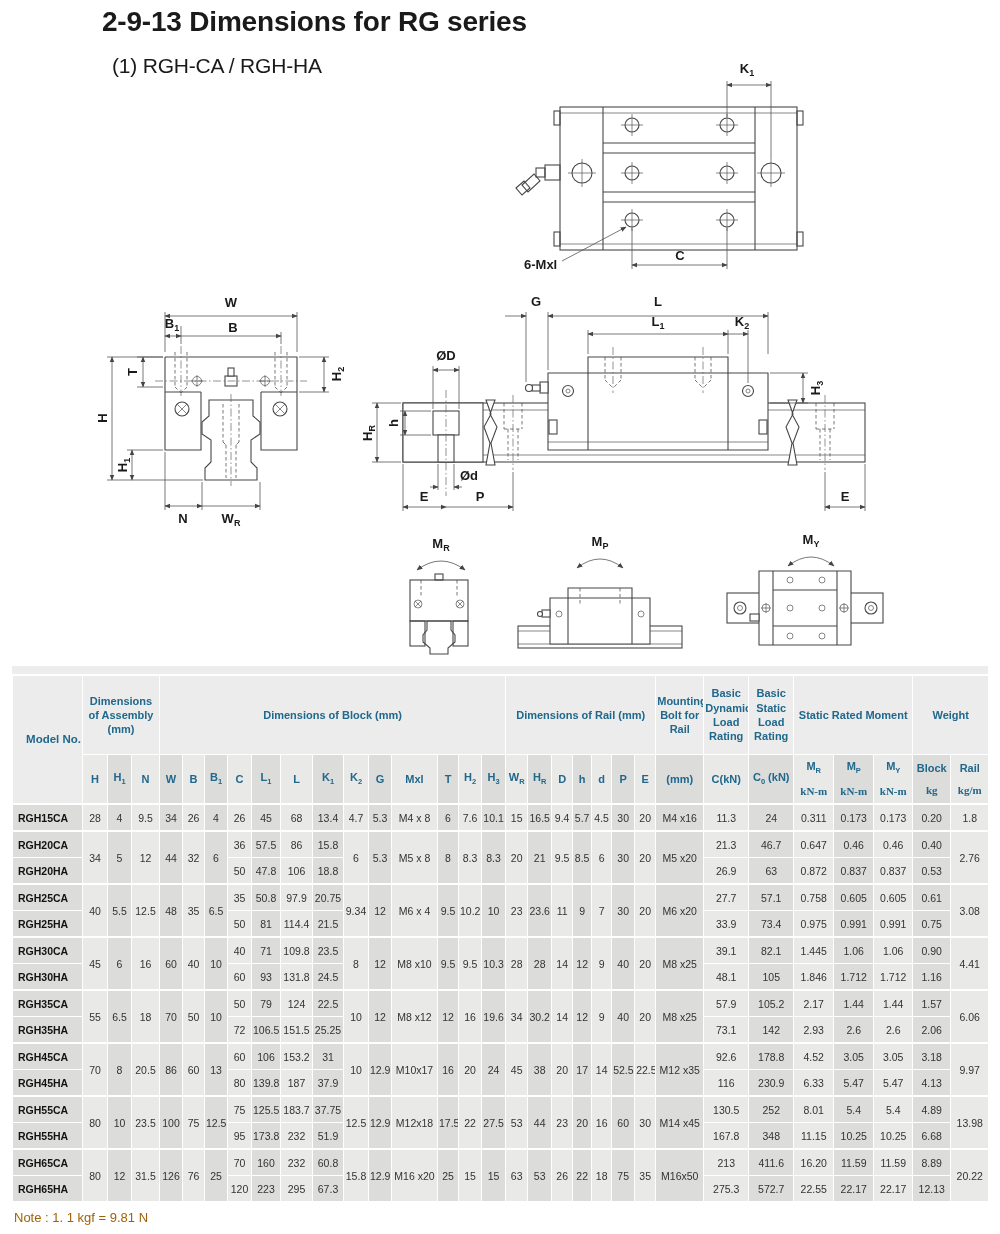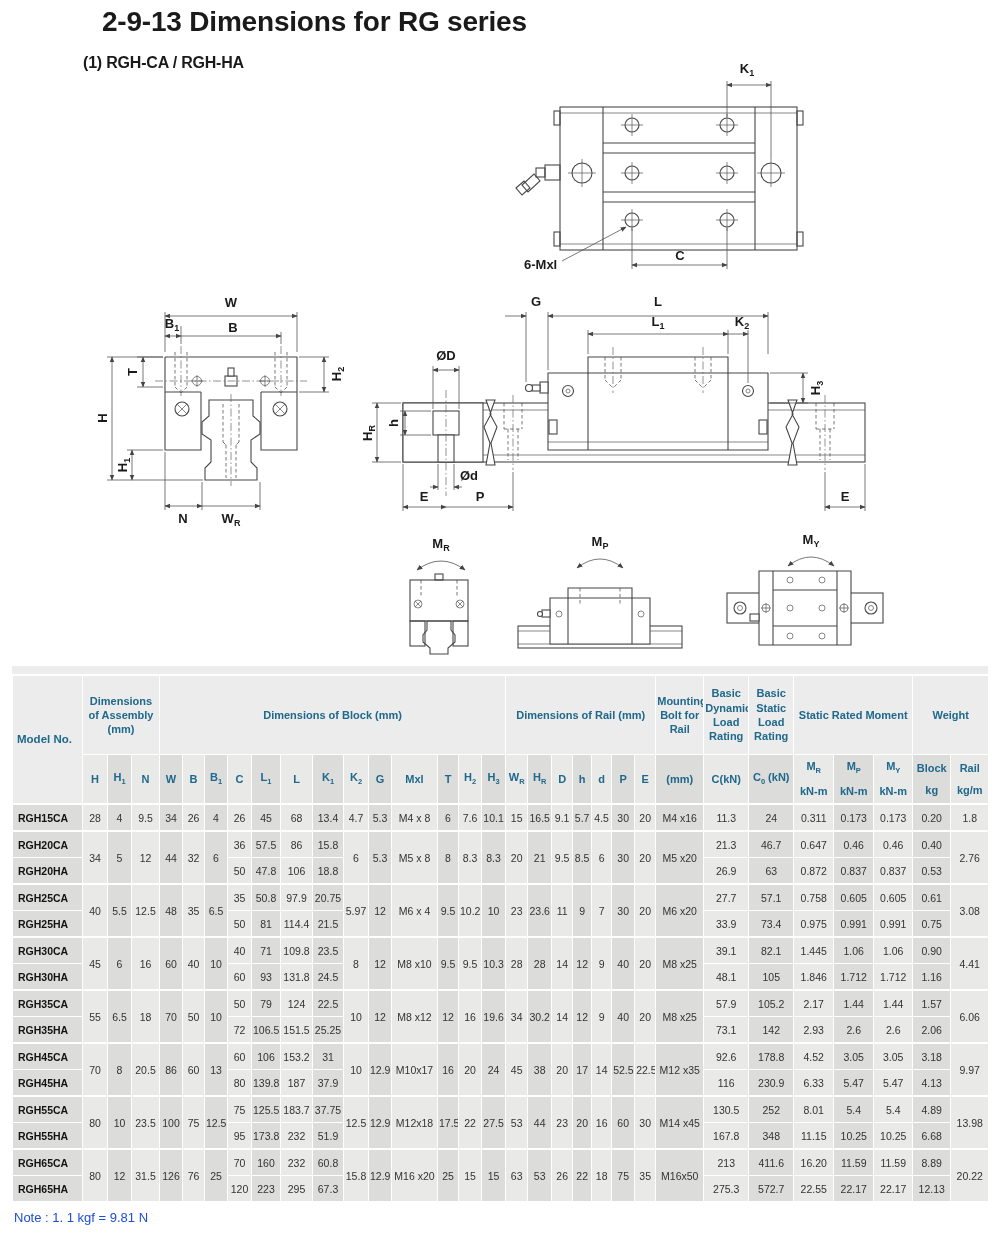--- a/index.html
+++ b/index.html
@@ -1,39 +1,39 @@
 <!DOCTYPE html>
 <html><head>
 <meta charset="utf-8">
 <style>
   html,body{margin:0;padding:0;}
   body{
     width:1000px;height:1234px;position:relative;background:#ffffff;
     font-family:"Liberation Sans",sans-serif;color:#1a1a1a;overflow:hidden;
   }
   .title{position:absolute;left:102px;top:6px;font-size:28px;font-weight:700;letter-spacing:-0.2px;}
-  .subtitle{position:absolute;left:83px;top:54px;font-size:16px;font-weight:700;letter-spacing:-0.2px;}
-  .note{position:absolute;left:14px;top:1210px;font-size:13px;color:#1d4ed8;}
+  .subtitle{position:absolute;left:112px;top:54px;font-size:21px;font-weight:400;letter-spacing:-0.2px;}
+  .note{position:absolute;left:14px;top:1210px;font-size:13px;color:#a16207;}
   svg{position:absolute;}
   svg text{font-family:"Liberation Sans",sans-serif;font-weight:700;font-size:13px;fill:#1a1a1a;}
   svg .ssub{font-size:9px;}
   .ln{stroke:#474747;stroke-width:1.1;fill:none;}
   .lnw{stroke:#474747;stroke-width:1.1;fill:#fff;}
   .thin{stroke:#555;stroke-width:0.7;fill:none;}
   .dim{stroke:#555;stroke-width:0.8;fill:none;}
   .dash{stroke:#555;stroke-width:0.8;fill:none;stroke-dasharray:3.5 2.5;}
   .cl{stroke:#666;stroke-width:0.7;fill:none;stroke-dasharray:8 2.5 1.5 2.5;}
   
   #table-wrap{position:absolute;left:12px;top:666px;width:976px;background:#ecedec;padding:8px 0 0 0;}
   table{border-collapse:collapse;table-layout:fixed;width:976px;background:#ecedec;border-top:2px solid #fff;}
   th,td{border:1px solid #fff;overflow:hidden;}
   thead th.grp{background:#ebeceb;color:#20688c;font-weight:700;font-size:11px;line-height:1.3;padding:2px 1px;text-align:center;vertical-align:middle;height:74px;}
-  thead th.model-h{text-align:left;padding-left:4px;font-size:11.5px;}
+  thead th.model-h{text-align:right;padding-left:4px;font-size:11.5px;}
   thead tr.sub-row th{color:#20688c;font-weight:700;font-size:11px;height:48px;text-align:center;vertical-align:middle;padding:0;line-height:1.15;}
-  thead tr.sub-row th .unit{margin-top:9px;font-weight:700;}
+  thead tr.sub-row th .unit{margin-top:9px;font-weight:700;font-family:Liberation Serif, serif;}
   td{font-size:10.5px;color:#333;text-align:center;height:25px;padding:0 1px;white-space:nowrap;}
   td.model{font-weight:700;color:#121212;text-align:left;padding-left:5px;}
   .dk{background:#dcdcdb;}
   .lt{background:#e9e9e8;}
   tr.gfirst td{border-top:2.5px solid #fff;}
   sub{font-size:7.5px;}
 </style>
 </head>
 <body>
 
@@ -495,21 +495,21 @@
           <td class="lt">68</td>
           <td class="dk">13.4</td>
           <td class="lt">4.7</td>
           <td class="dk">5.3</td>
           <td class="lt">M4 x 8</td>
           <td class="dk">6</td>
           <td class="lt">7.6</td>
           <td class="dk">10.1</td>
           <td class="lt">15</td>
           <td class="dk">16.5</td>
-          <td class="lt">9.1</td>
+          <td class="lt">9.4</td>
           <td class="dk">5.7</td>
           <td class="lt">4.5</td>
           <td class="dk">30</td>
           <td class="lt">20</td>
           <td class="dk">M4 x16</td>
           <td class="lt">11.3</td>
           <td class="dk">24</td>
           <td class="lt">0.311</td>
           <td class="dk">0.173</td>
           <td class="lt">0.173</td>
@@ -568,21 +568,21 @@
           <td class="lt" rowspan="2">40</td>
           <td class="dk" rowspan="2">5.5</td>
           <td class="lt" rowspan="2">12.5</td>
           <td class="dk" rowspan="2">48</td>
           <td class="lt" rowspan="2">35</td>
           <td class="dk" rowspan="2">6.5</td>
           <td class="lt">35</td>
           <td class="dk">50.8</td>
           <td class="lt">97.9</td>
           <td class="dk">20.75</td>
-          <td class="lt" rowspan="2">5.97</td>
+          <td class="lt" rowspan="2">9.34</td>
           <td class="dk" rowspan="2">12</td>
           <td class="lt" rowspan="2">M6 x 4</td>
           <td class="dk" rowspan="2">9.5</td>
           <td class="lt" rowspan="2">10.2</td>
           <td class="dk" rowspan="2">10</td>
           <td class="lt" rowspan="2">23</td>
           <td class="dk" rowspan="2">23.6</td>
           <td class="lt" rowspan="2">11</td>
           <td class="dk" rowspan="2">9</td>
           <td class="lt" rowspan="2">7</td>

